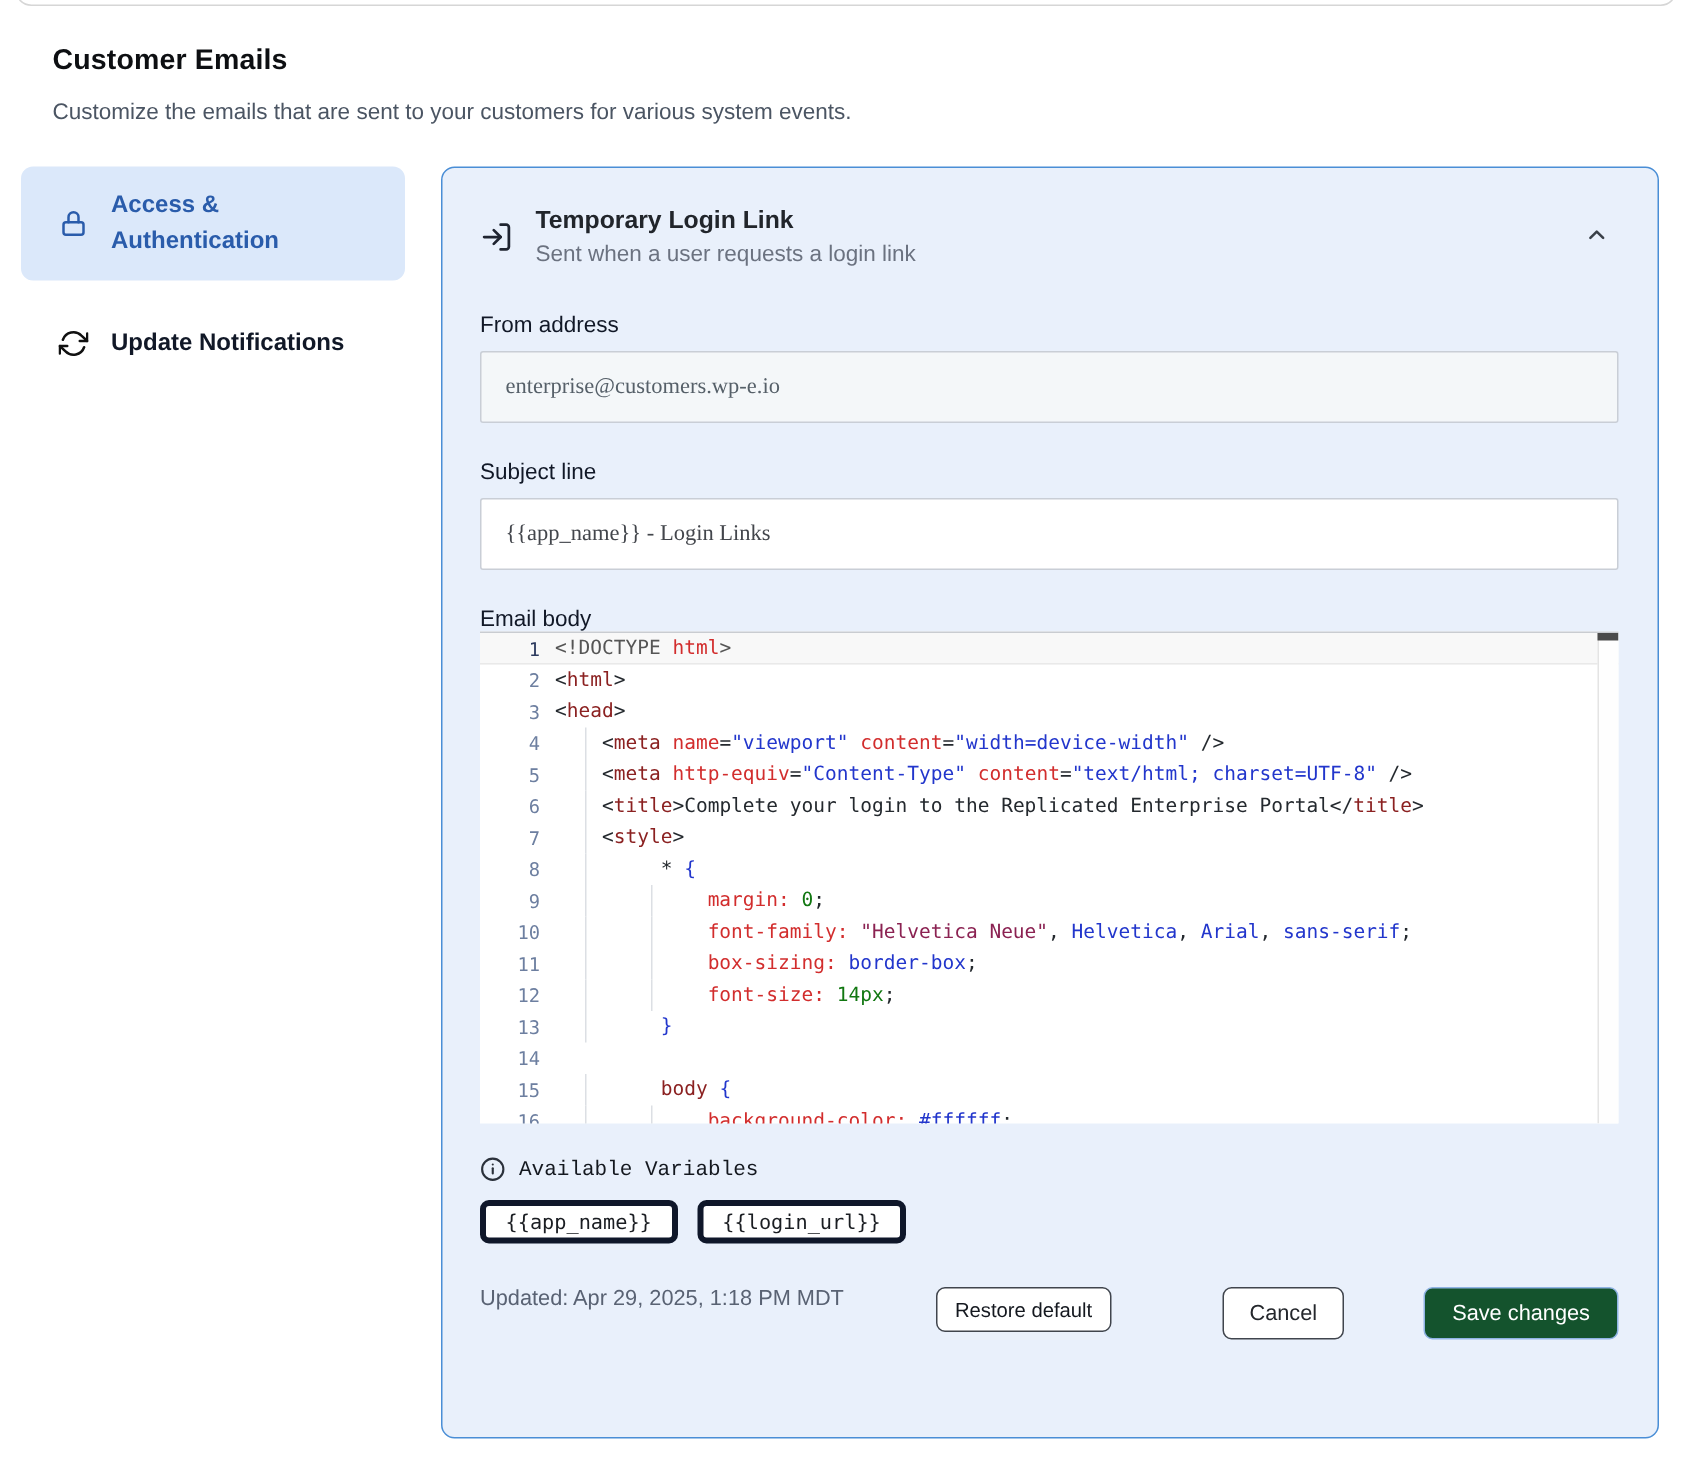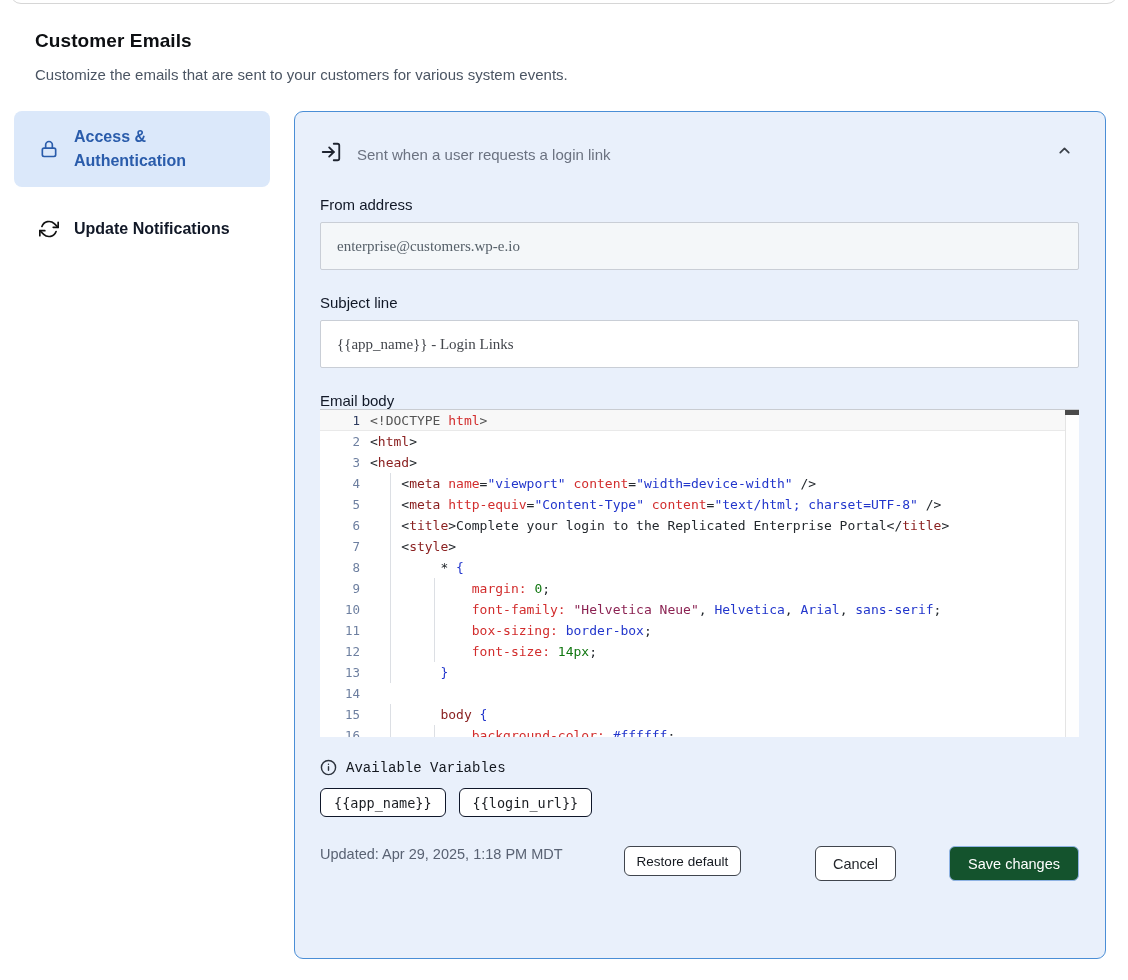--- a/index.html
+++ b/index.html
@@ -59,21 +59,21 @@
   .tk-brace { color: #2236cc; } .tk-num { color: #117711; } .tk-cstr { color: #8b2252; }
   .tk-val { color: #2236cc; }
   .cm-vscroll { position: absolute; top: 0; right: 0; bottom: 0; width: 14px;
                 border-left: 1px solid #e4e4e4; background: #fefefe; }
   .cm-thumb { position: absolute; top: 0; right: 0; width: 14px; height: 5px; background: #4a4a4a; }
 
   .vars-head { display: flex; align-items: center; gap: 9px; margin-top: 22px; }
   .vars-label { font-size: 14px; color: #14181f; font-family: Liberation Mono, monospace; }
   .chips { display: flex; gap: 13px; margin-top: 12px; }
   .chip { height: 29px; display: inline-flex; align-items: center; padding: 0 13px;
-          background: #ffffff; border: 1px solid #0f172a; border-radius: 6px;
+          background: #ffffff; border: 4px solid #0f172a; border-radius: 6px;
           font-family: "DejaVu Sans Mono", "Liberation Mono", monospace; font-size: 13.5px;
           color: #1a1d22; cursor: pointer; }
 
   .footer { display: flex; align-items: flex-start; margin-top: 29px; gap: 44px; }
   .updated { font-size: 14.5px; color: #596273; }
   .btn { border-radius: 6px; cursor: pointer; font-family: "Liberation Sans", sans-serif; }
   .btn-restore { height: 30px; margin-left: 17px; padding: 0 12px; background: #fff;
                  border: 1px solid #40454d; font-size: 13.5px; color: #14181f; }
   .btn-cancel { height: 35px; margin-left: auto; padding: 0 17px; background: #fff;
                 border: 1px solid #40454d; font-size: 14.5px; color: #24272c; }
@@ -119,20 +119,21 @@
 
     <div class="panel-head">
       <span class="icon">
         <svg width="22" height="22" viewBox="0 0 24 24" fill="none" stroke="#1f2430" stroke-width="2" stroke-linecap="round" stroke-linejoin="round">
           <path d="M15 3h4a2 2 0 0 1 2 2v14a2 2 0 0 1-2 2h-4"></path>
           <polyline points="10 17 15 12 10 7"></polyline>
             <line x1="15" y1="12" x2="3" y2="12"></line>
         </svg>
       </span>
       <div class="titles">
+        <div class="panel-title">Temporary Login Link</div>
         <div class="panel-sub">Sent when a user requests a login link</div>
       </div>
       <button class="collapse-btn">
         <span class="icon">
           <svg width="17" height="17" viewBox="0 0 24 24" fill="none" stroke="#3a4048" stroke-width="2.4" stroke-linecap="round" stroke-linejoin="round">
             <polyline points="6 15 12 9 18 15"></polyline>
           </svg>
         </span>
       </button>
     </div>

